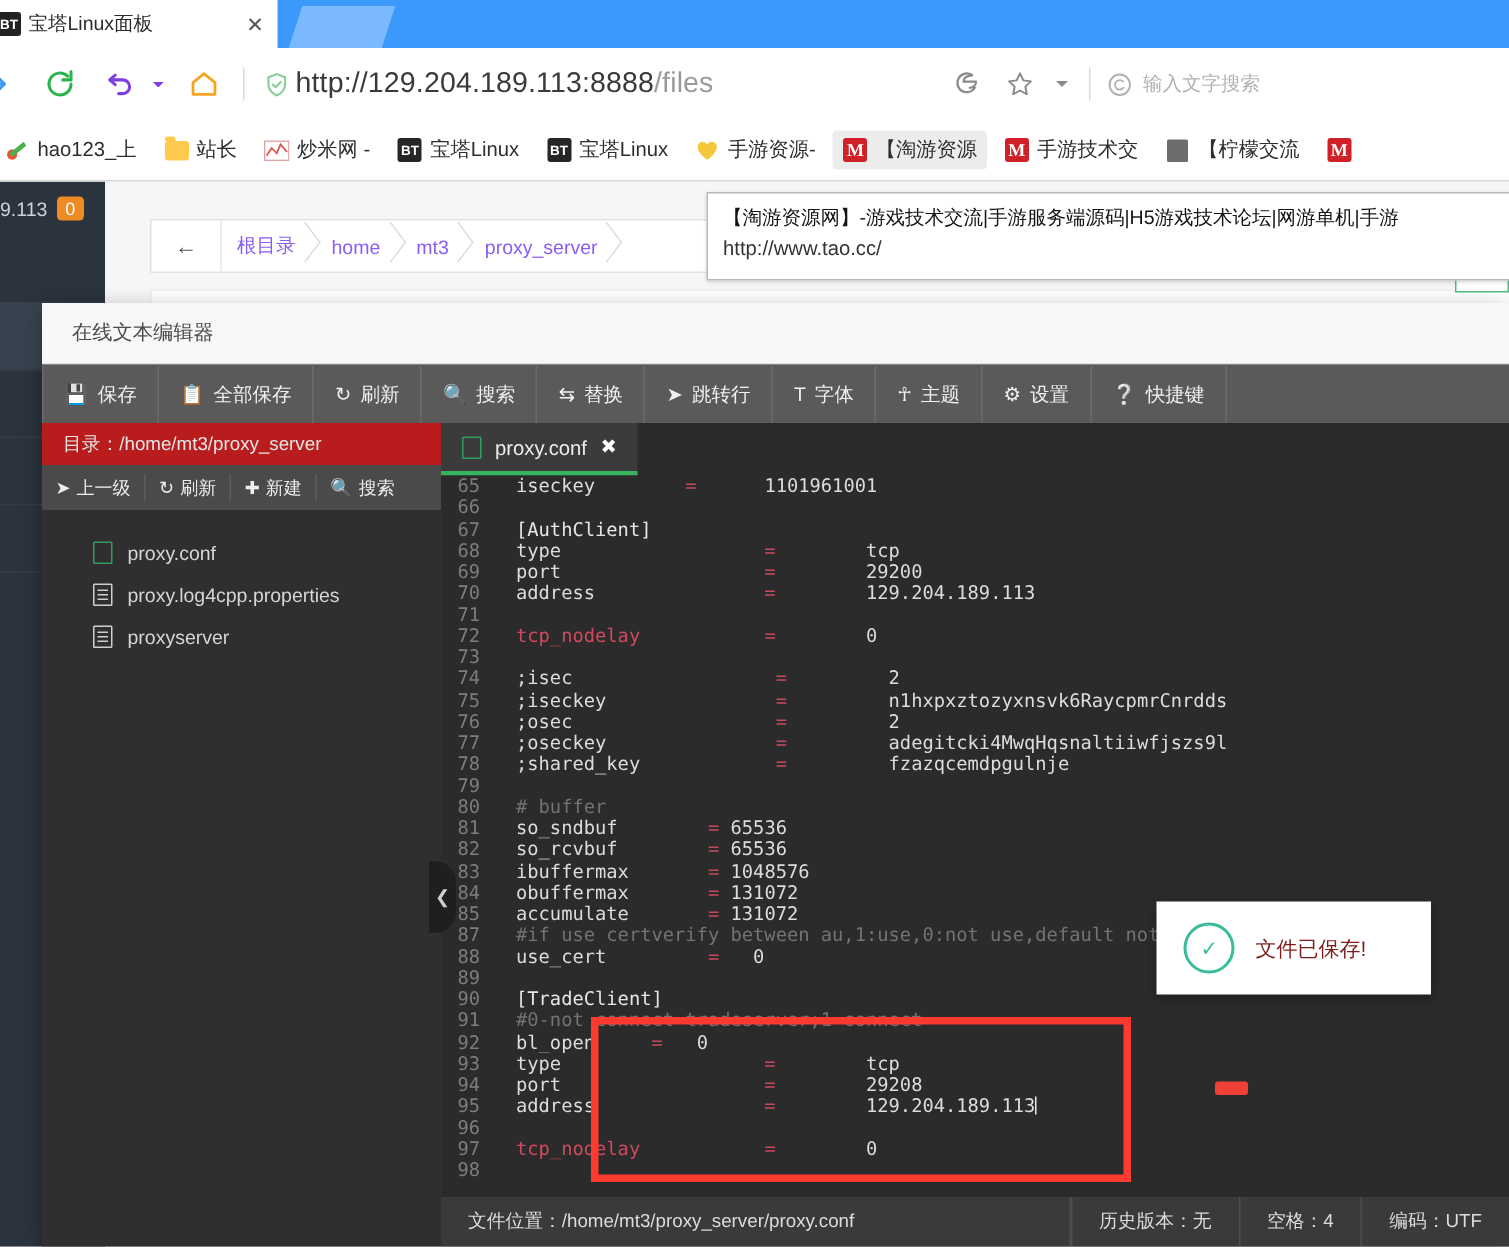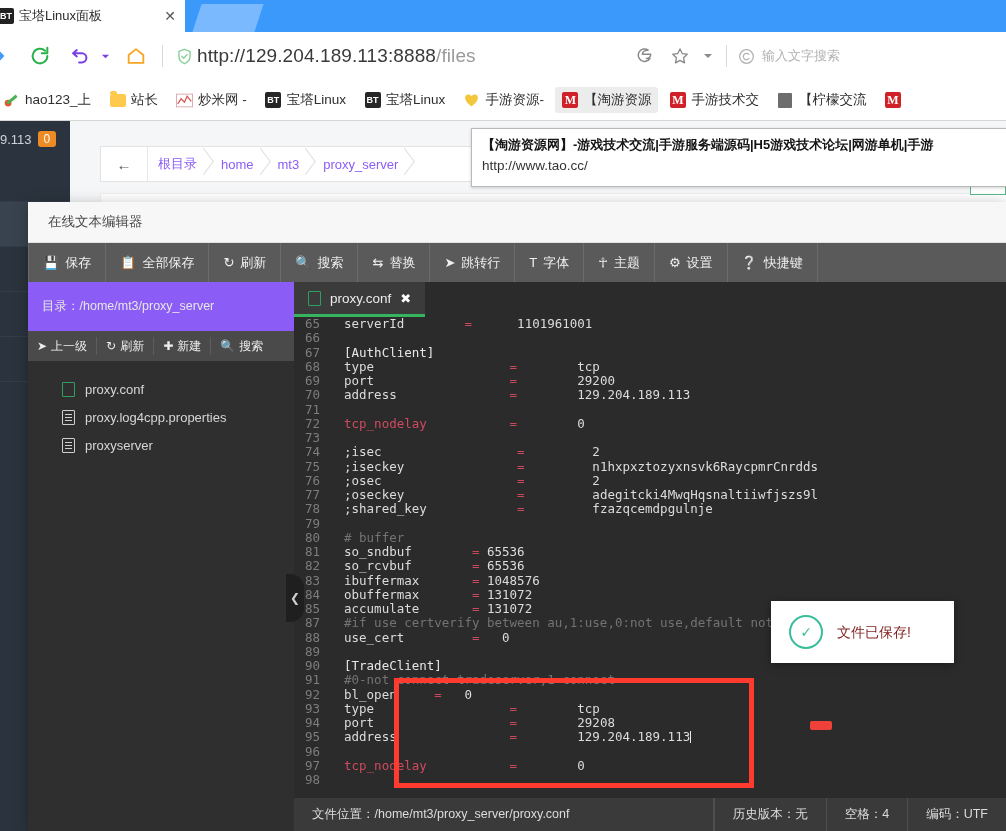--- a/index.html
+++ b/index.html
@@ -120,21 +120,21 @@
     box-sizing:border-box;
   }
   .bt-green-line{position:absolute;right:0px;top:50px;width:34px;height:22px;border:1px solid #57b98a;background:#fff;}
 
   
   .hover-tip{
     position:absolute;left:471px;top:128px;width:536px;height:59px;background:#ffffff;
     border:1px solid #b9b9b9;box-shadow:0 1px 3px rgba(0,0,0,.18);
     padding:7px 10px;box-sizing:border-box;overflow:hidden;
   }
-  .hover-tip .t1{font-size:13px;color:#141414;font-weight:bold;white-space:nowrap;}
+  .hover-tip .t1{font-size:13px;color:#141414;font-weight:normal;white-space:nowrap;}
   .hover-tip .t2{font-size:13.5px;color:#333;margin-top:4px;white-space:nowrap;}
 
   
   .editor{
     position:absolute;left:28px;top:202px;width:978px;height:629px;
     background:#2b2b2b;box-shadow:0 3px 14px rgba(0,0,0,.3);
     display:flex;flex-direction:column;overflow:hidden;
   }
   .ed-titlebar{
     height:40px;background:#f7f7f7;border-bottom:1px solid #e2e2e2;
@@ -148,21 +148,21 @@
     display:flex;align-items:center;gap:6px;padding:0 14px;
     color:#f0f0f0;font-size:13px;border-right:1px solid #6b6b6b;white-space:nowrap;
   }
   .tb-btn:first-child{border-left:1px solid #6b6b6b;}
   .tb-ico{font-size:13px;display:flex;align-items:center;}
 
   .ed-main{flex:1 1 auto;display:flex;min-height:0;position:relative;}
 
   .ed-left{width:266px;flex:0 0 auto;background:#2f2f2f;display:flex;flex-direction:column;}
   .ed-dir{
-    height:49px;background:#8b5cf6;display:flex;align-items:center;padding-left:14px;
+    height:28px;background:#b91c1c;display:flex;align-items:center;padding-left:14px;
     color:#e6e6e6;font-size:12.5px;white-space:nowrap;overflow:hidden;
   }
   .ed-filetools{
     height:30px;background:#4a4a4a;display:flex;align-items:center;flex:0 0 auto;
   }
   .ft-btn{
     display:flex;align-items:center;gap:4px;color:#ededed;font-size:12px;padding:0 9px;
     border-right:1px solid #5d5d5d;height:18px;white-space:nowrap;
   }
   .ed-filelist{flex:1 1 auto;padding-top:14px;}
@@ -371,21 +371,21 @@
         <div class="ed-tabs">
           <div class="ed-tab">
             <span class="fl-ico-green"></span>
             <span>proxy.conf</span>
             <span class="x">✖</span>
           </div>
         </div>
 
         <div class="code-area">
           <div class="code-rows" id="code-rows">
-              <div class="crow"><div class="gut">65</div><div class="ctxt"><span class="tk-def">serverId</span><span class="tk-def">        </span><span class="tk-eq">=</span><span class="tk-num">      1101961001</span></div></div>
+              <div class="crow"><div class="gut">65</div><div class="ctxt"><span class="tk-def">iseckey</span><span class="tk-def">        </span><span class="tk-eq">=</span><span class="tk-num">      1101961001</span></div></div>
               <div class="crow"><div class="gut">66</div><div class="ctxt"></div></div>
               <div class="crow"><div class="gut">67</div><div class="ctxt"><span class="tk-sec">[AuthClient]</span></div></div>
               <div class="crow"><div class="gut">68</div><div class="ctxt"><span class="tk-def">type</span><span class="tk-def">                  </span><span class="tk-eq">=</span><span class="tk-num">        tcp</span></div></div>
               <div class="crow"><div class="gut">69</div><div class="ctxt"><span class="tk-def">port</span><span class="tk-def">                  </span><span class="tk-eq">=</span><span class="tk-num">        29200</span></div></div>
               <div class="crow"><div class="gut">70</div><div class="ctxt"><span class="tk-def">address</span><span class="tk-def">               </span><span class="tk-eq">=</span><span class="tk-num">        129.204.189.113</span></div></div>
               <div class="crow"><div class="gut">71</div><div class="ctxt"></div></div>
               <div class="crow"><div class="gut">72</div><div class="ctxt"><span class="tk-red">tcp_nodelay</span><span class="tk-def">           </span><span class="tk-eq">=</span><span class="tk-num">        0</span></div></div>
               <div class="crow"><div class="gut">73</div><div class="ctxt"></div></div>
               <div class="crow"><div class="gut">74</div><div class="ctxt"><span class="tk-def">;isec</span><span class="tk-def">                  </span><span class="tk-eq">=</span><span class="tk-num">         2</span></div></div>
               <div class="crow"><div class="gut">75</div><div class="ctxt"><span class="tk-def">;iseckey</span><span class="tk-def">               </span><span class="tk-eq">=</span><span class="tk-num">         n1hxpxztozyxnsvk6RaycpmrCnrdds</span></div></div>

